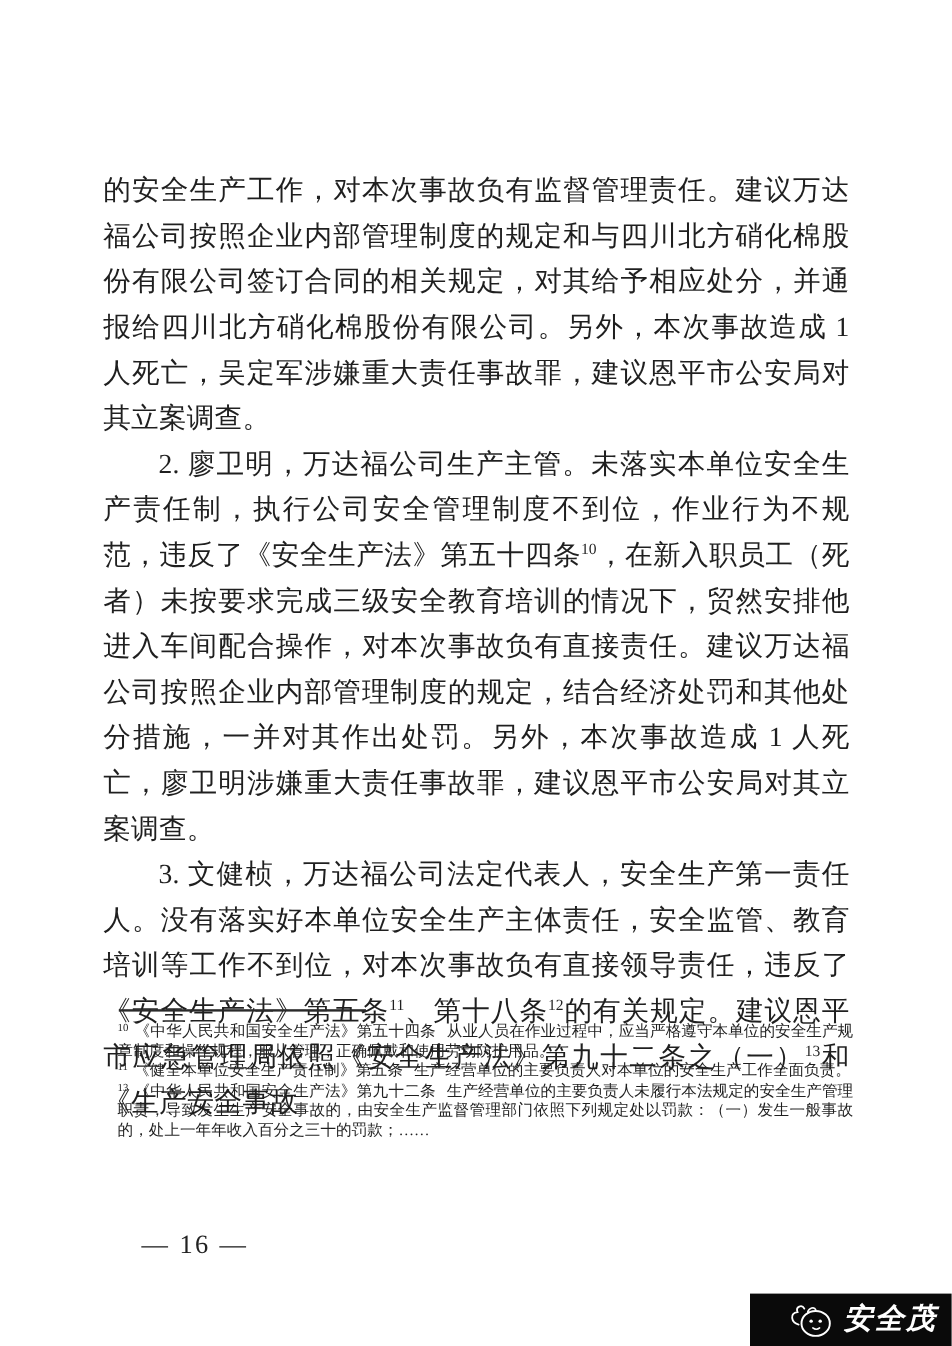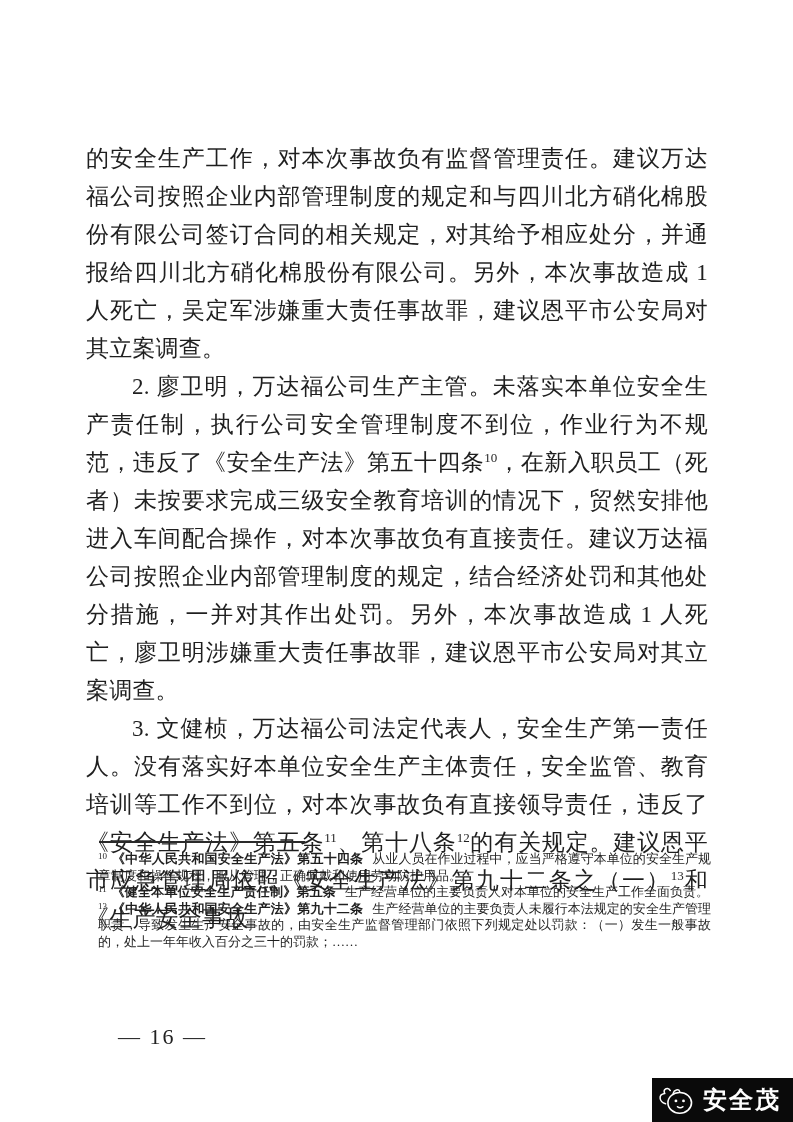--- a/index.html
+++ b/index.html
@@ -55,45 +55,46 @@
     text-align: justify;
   }
   .fn { margin: 0; }
   .fn sup {
     font-size: 9px;
     line-height: 0;
     vertical-align: 4px;
     margin-right: 5px;
   }
   .fn .fn-title {
-    font-weight: bold;
+    font-weight: normal;
     margin-right: 9px;
     letter-spacing: 0.2px;
   }
 
   
   .page-number {
     position: absolute;
     left: 118px; top: 1024px;
     font-size: 22px;
     letter-spacing: 2px;
     color: #222;
   }
 
   
   .brand {
     position: absolute;
     right: 0; bottom: 0;
-    width: 141px; height: 44px;
+    width: 168px; height: 44px;
     background: var(--wm-bg);
     display: flex;
     align-items: center;
     justify-content: flex-end;
     padding-right: 12px;
     gap: 7px;
+    font-style: italic;
   }
   .brand .label {
     color: var(--wm-fg);
     font-family: "Liberation Sans", "DejaVu Sans", sans-serif;
     font-size: 24px;
     font-weight: 600;
     letter-spacing: 2px;
     line-height: 1;
   }
   .brand svg { display: block; }

